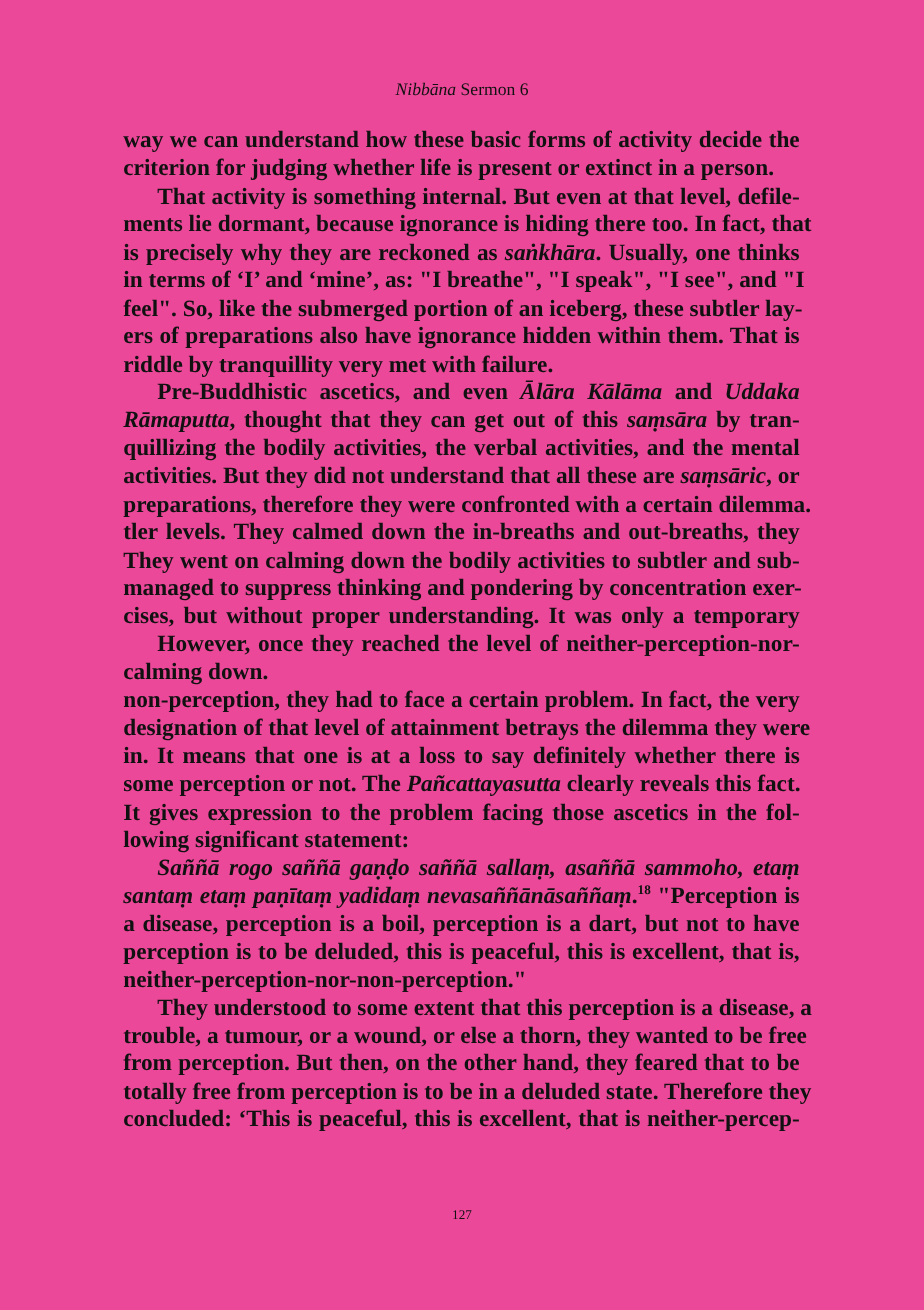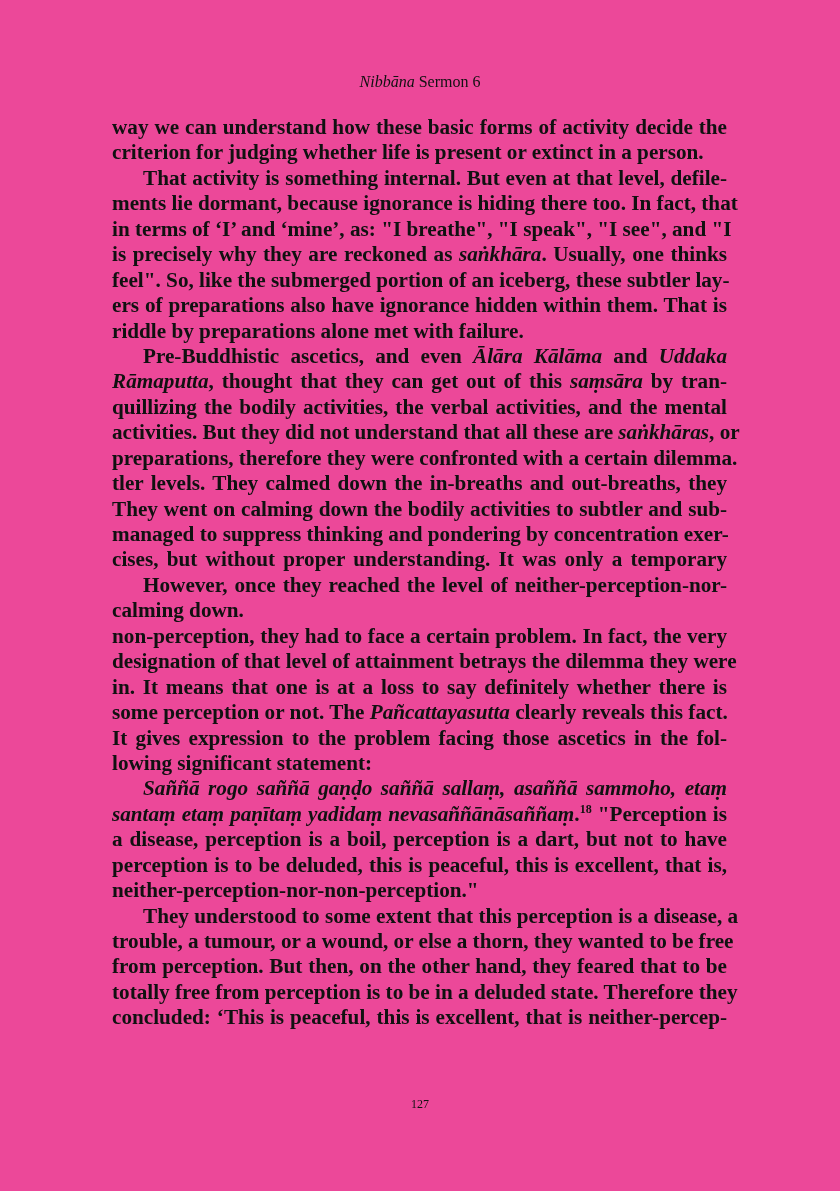--- a/index.html
+++ b/index.html
@@ -28,29 +28,29 @@
 <body>
 
 <div class="page">
   <div class="running-head"><i>Nibbāna</i><span> Sermon 6</span></div>
 
   <div class="body-text" id="body-text">
       <span class="line"><span>way we can understand how these basic forms of activity decide the</span></span>
       <span class="line last"><span>criterion for judging whether life is present or extinct in a person.</span></span>
       <span class="line indent"><span>That activity is something internal. But even at that level, defile-</span></span>
       <span class="line"><span>ments lie dormant, because ignorance is hiding there too. In fact, that</span></span>
+      <span class="line"><span>is precisely why they are reckoned as </span><i>saṅkhāra</i><span>. Usually, one thinks</span></span>
       <span class="line"><span>in terms of ‘I’ and ‘mine’, as: "I breathe", "I speak", "I see", and "I</span></span>
-      <span class="line"><span>is precisely why they are reckoned as </span><i>saṅkhāra</i><span>. Usually, one thinks</span></span>
       <span class="line"><span>feel". So, like the submerged portion of an iceberg, these subtler lay-</span></span>
       <span class="line"><span>ers of preparations also have ignorance hidden within them. That is</span></span>
-      <span class="line last"><span>riddle by preparations alone met with failure.</span></span>
+      <span class="line last"><span>riddle by tranquillity very met with failure.</span></span>
       <span class="line indent"><span>Pre-Buddhistic ascetics, and even </span><i>Ālāra Kālāma</i><span> and </span><i>Uddaka</i></span>
       <span class="line"><i>Rāmaputta</i><span>, thought that they can get out of this </span><i>saṃsāra</i><span> by tran-</span></span>
       <span class="line"><span>quillizing the bodily activities, the verbal activities, and the mental</span></span>
-      <span class="line"><span>activities. But they did not understand that all these are </span><i>saṅkhāras</i><span>, or</span></span>
+      <span class="line"><span>activities. But they did not understand that all these are </span><i>saṃsāric</i><span>, or</span></span>
       <span class="line"><span>preparations, therefore they were confronted with a certain dilemma.</span></span>
       <span class="line"><span>tler levels. They calmed down the in-breaths and out-breaths, they</span></span>
       <span class="line"><span>They went on calming down the bodily activities to subtler and sub-</span></span>
       <span class="line"><span>managed to suppress thinking and pondering by concentration exer-</span></span>
       <span class="line"><span>cises, but without proper understanding. It was only a temporary</span></span>
       <span class="line indent"><span>However, once they reached the level of neither-perception-nor-</span></span>
       <span class="line last"><span>calming down.</span></span>
       <span class="line"><span>non-perception, they had to face a certain problem. In fact, the very</span></span>
       <span class="line"><span>designation of that level of attainment betrays the dilemma they were</span></span>
       <span class="line"><span>in. It means that one is at a loss to say definitely whether there is</span></span>

